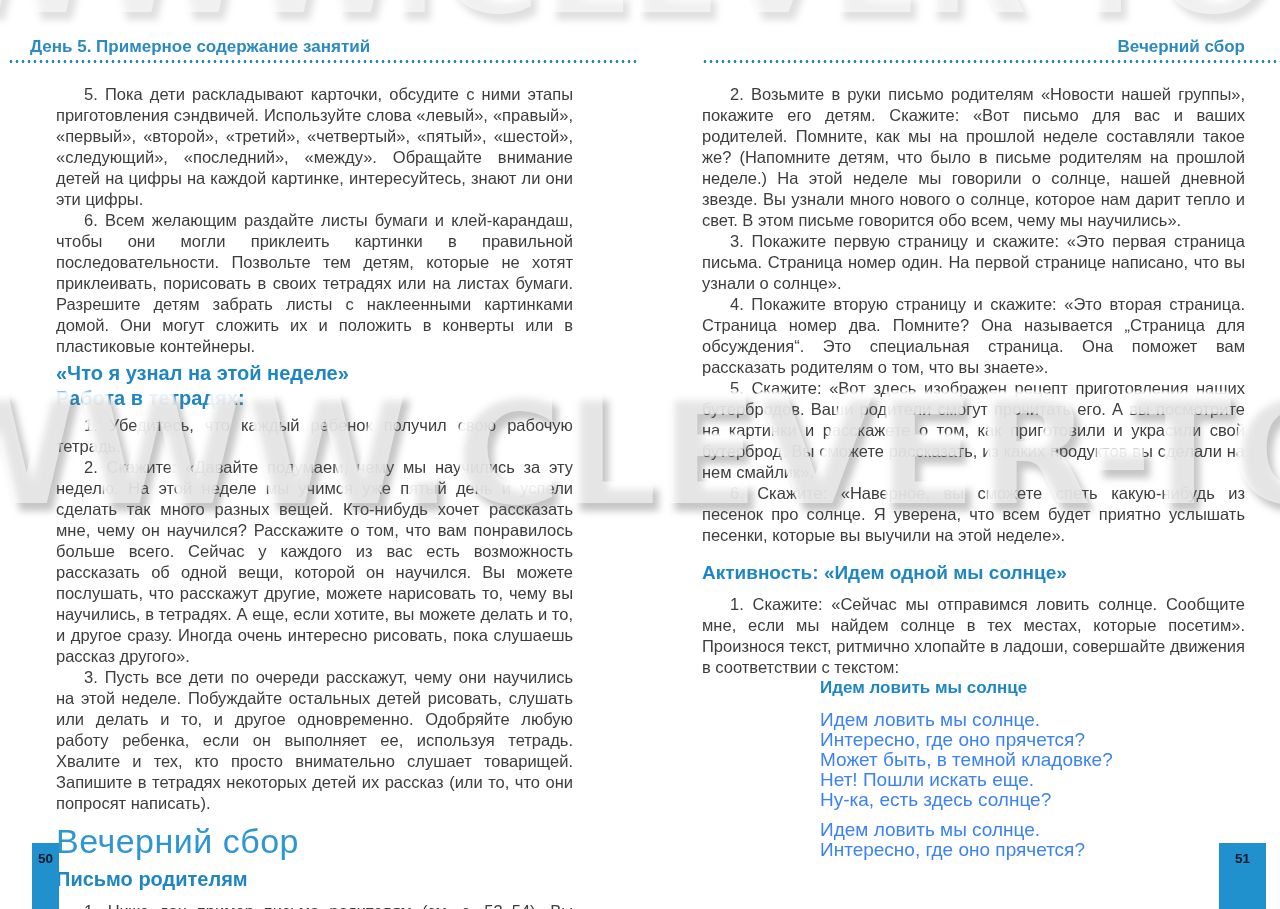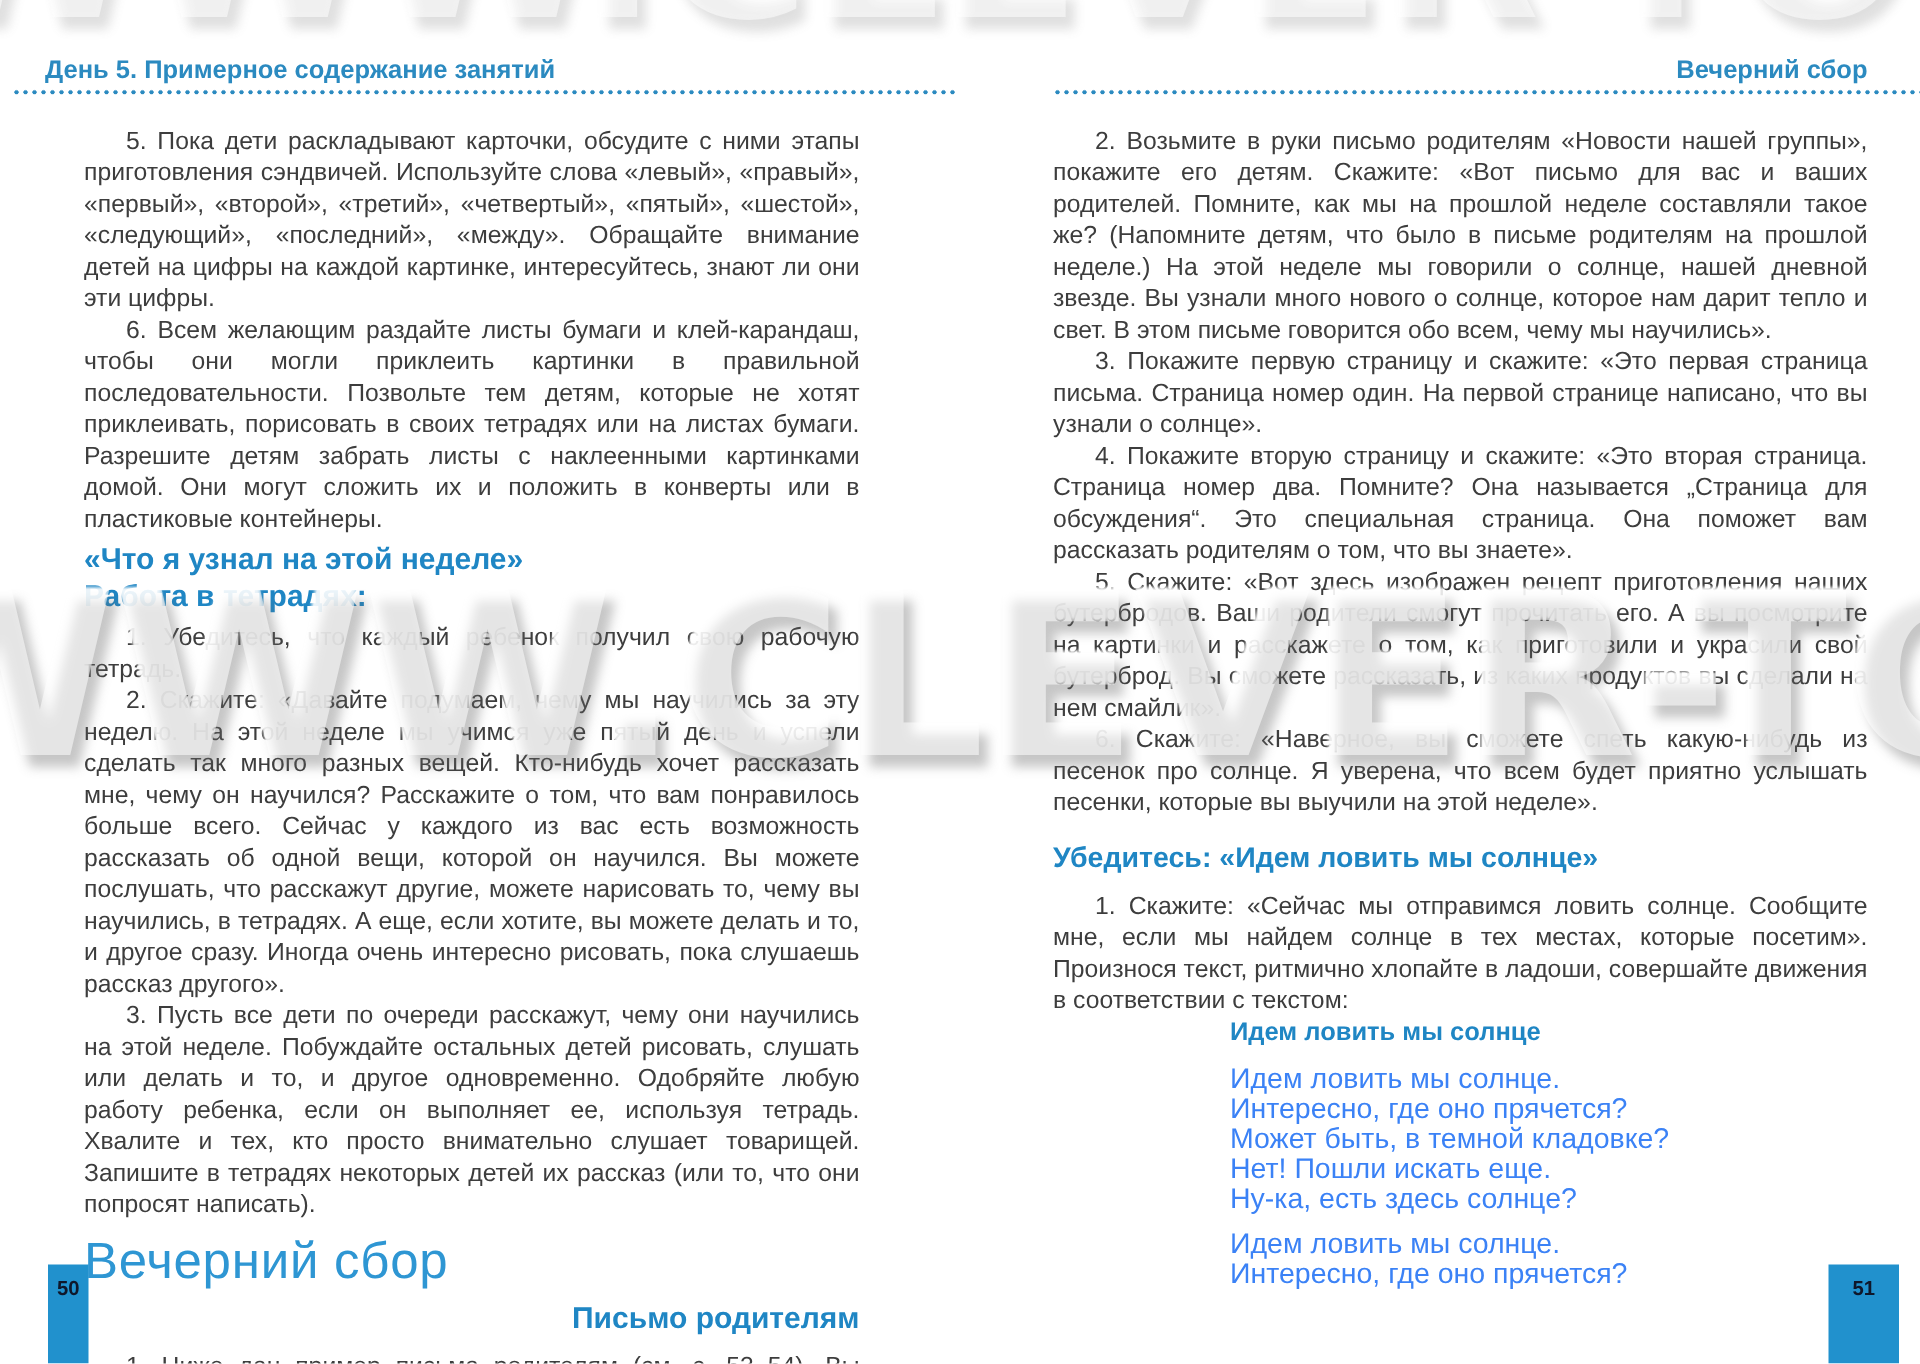--- a/index.html
+++ b/index.html
@@ -62,21 +62,21 @@
     font-weight:bold; color:#1f86c4;
   }
   .big-heading {
     margin:8px 0 8px;
     font-size:34px; line-height:38px;
     font-weight:normal; color:#2e96d3;
     letter-spacing:0.5px;
   }
   .sub-heading {
     margin:0 0 10px;
-    font-size:20px; font-weight:bold; color:#1f86c4;text-align:right;
+    font-size:20px; font-weight:bold; color:#1f86c4;
   }
 
   .activity-heading {
     margin:16px 0 10px;
     font-size:19px; font-weight:bold; color:#1f86c4;
   }
 
   .poem { margin:0 0 0 118px; }
   .poem-title {
     margin:0 0 12px;
@@ -124,21 +124,21 @@
   <p class="body">1. Ниже дан пример письма родителям (см. с. 53–54). Вы также можете составить свое письмо¹.</p>
 
 </div>
 
 <div class="column" id="col-right">
   <p class="body">2. Возьмите в руки письмо родителям «Новости нашей группы», покажите его детям. Скажите: «Вот письмо для вас и ваших родителей. Помните, как мы на прошлой неделе составляли такое же? (Напомните детям, что было в письме родителям на прошлой неделе.) На этой неделе мы говорили о солнце, нашей дневной звезде. Вы узнали много нового о солнце, которое нам дарит тепло и свет. В этом письме говорится обо всем, чему мы научились».</p>
   <p class="body">3. Покажите первую страницу и скажите: «Это первая страница письма. Страница номер один. На первой странице написано, что вы узнали о солнце».</p>
   <p class="body">4. Покажите вторую страницу и скажите: «Это вторая страница. Страница номер два. Помните? Она называется „Страница для обсуждения“. Это специальная страница. Она поможет вам рассказать родителям о том, что вы знаете».</p>
   <p class="body">5. Скажите: «Вот здесь изображен рецепт приготовления наших бутербродов. Ваши родители смогут прочитать его. А вы посмотрите на картинки и расскажете о том, как приготовили и украсили свой бутерброд. Вы сможете рассказать, из каких продуктов вы сделали на нем смайлик».</p>
   <p class="body">6. Скажите: «Наверное, вы сможете спеть какую-нибудь из песенок про солнце. Я уверена, что всем будет приятно услышать песенки, которые вы выучили на этой неделе».</p>
-  <div class="activity-heading">Убедитесь: «Идем ловить мы солнце»</div>
+  <div class="activity-heading">Активность: «Идем одной мы солнце»</div>
   <p class="body">1. Скажите: «Сейчас мы отправимся ловить солнце. Сообщите мне, если мы найдем солнце в тех местах, которые посетим». Произнося текст, ритмично хлопайте в ладоши, совершайте движения в соответствии с текстом:</p>
   <div class="poem">
     <div class="poem-title">Идем ловить мы солнце</div>
     <div class="stanza1">
       <p class="poem-line">Идем ловить мы солнце.</p>
       <p class="poem-line">Интересно, где оно прячется?</p>
       <p class="poem-line">Может быть, в темной кладовке?</p>
       <p class="poem-line">Нет! Пошли искать еще.</p>
       <p class="poem-line">Ну-ка, есть здесь солнце?</p>
     </div>

